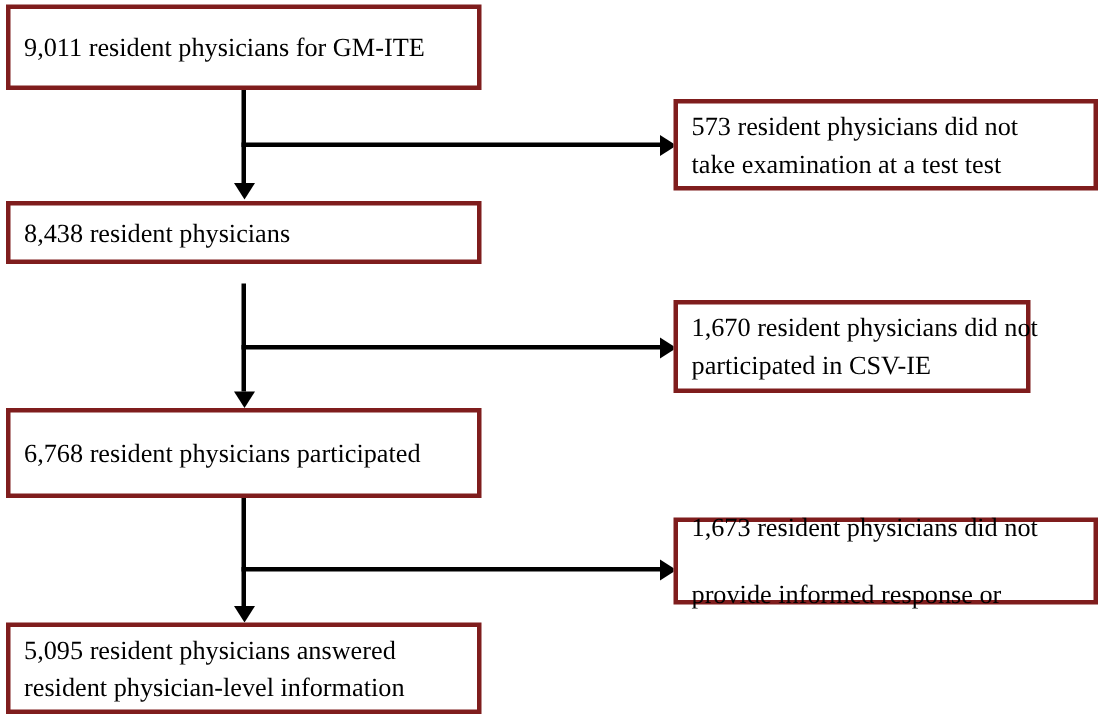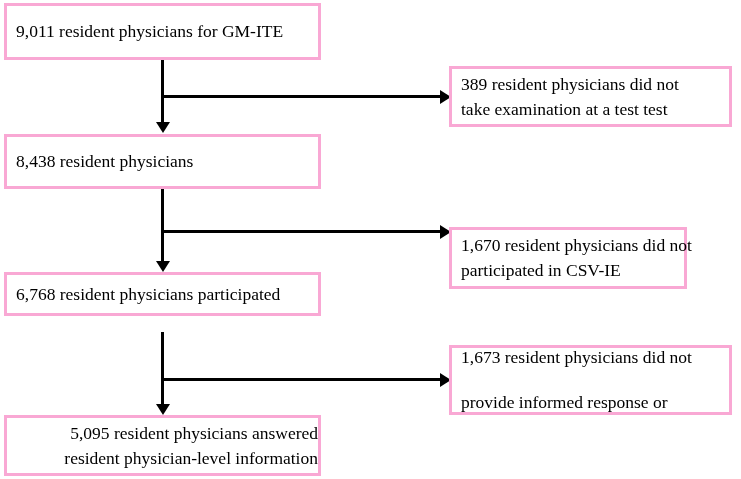--- a/index.html
+++ b/index.html
@@ -11,21 +11,21 @@
     position: relative;
     width: 741px;
     height: 479px;
     background: #ffffff;
     font-family: "Liberation Serif", "DejaVu Serif", serif;
     overflow: hidden;
   }
   .node-box {
     position: absolute;
     box-sizing: border-box;
-    border: 3px solid #f9a8d4;
+    border: 3px solid #7f1d1d;
     background: #ffffff;
     display: flex;
     flex-direction: column;
     justify-content: center;
   }
   .node-line {
     display: block;
     color: #000000;
     font-size: 17.5px;
     line-height: 25px;
@@ -69,52 +69,52 @@
     <span class="node-line">9,011 resident physicians for GM-ITE</span>
   </div>
 
   <div class="connector-v" style="left:161px; top:60px; height:62px;"></div>
   <div class="arrow-down" style="left:155.5px; top:122px;"></div>
 
   <div class="connector-h" style="left:161px; top:95px; width:281px;"></div>
   <div class="arrow-right" style="left:440px; top:89.5px;"></div>
 
   <div class="node-box" style="left:449px; top:66px; width:283px; height:61px;">
-    <span class="node-line">389 resident physicians did not</span>
+    <span class="node-line">573 resident physicians did not</span>
     <span class="node-line">take examination at a test test</span>
   </div>
 
-  <div class="node-box" style="left:4px; top:134px; width:317px; height:55px;">
+  <div class="node-box" style="left:4px; top:134px; width:317px; height:42px;">
     <span class="node-line">8,438 resident physicians</span>
   </div>
 
   <div class="connector-v" style="left:161px; top:189px; height:72px;"></div>
   <div class="arrow-down" style="left:155.5px; top:261px;"></div>
 
   <div class="connector-h" style="left:161px; top:230px; width:281px;"></div>
   <div class="arrow-right" style="left:440px; top:224.5px;"></div>
 
-  <div class="node-box" style="left:449px; top:200px; width:238px; height:62px;margin-top:27px;">
+  <div class="node-box" style="left:449px; top:200px; width:238px; height:62px;">
     <span class="node-line">1,670 resident physicians did not</span>
     <span class="node-line">participated in CSV-IE</span>
   </div>
 
-  <div class="node-box" style="left:4px; top:272px; width:317px; height:44px;">
+  <div class="node-box" style="left:4px; top:272px; width:317px; height:60px;">
     <span class="node-line">6,768 resident physicians participated</span>
   </div>
 
   <div class="connector-v" style="left:161px; top:332px; height:72px;"></div>
   <div class="arrow-down" style="left:155.5px; top:404px;"></div>
 
   <div class="connector-h" style="left:161px; top:378px; width:281px;"></div>
   <div class="arrow-right" style="left:440px; top:372.5px;"></div>
 
-  <div class="node-box" style="left:449px; top:345px; width:283px; height:70px;gap:20px;">
+  <div class="node-box" style="left:449px; top:345px; width:283px; height:58px;gap:20px;">
     <span class="node-line">1,673 resident physicians did not</span>
     <span class="node-line">provide informed response or</span>
   </div>
 
-  <div class="node-box" style="left:4px; top:415px; width:317px; height:61px;text-align:right;">
+  <div class="node-box" style="left:4px; top:415px; width:317px; height:61px;">
     <span class="node-line">5,095 resident physicians answered</span>
     <span class="node-line">resident physician-level information</span>
   </div>
 
 </div>
 
 </body></html>

